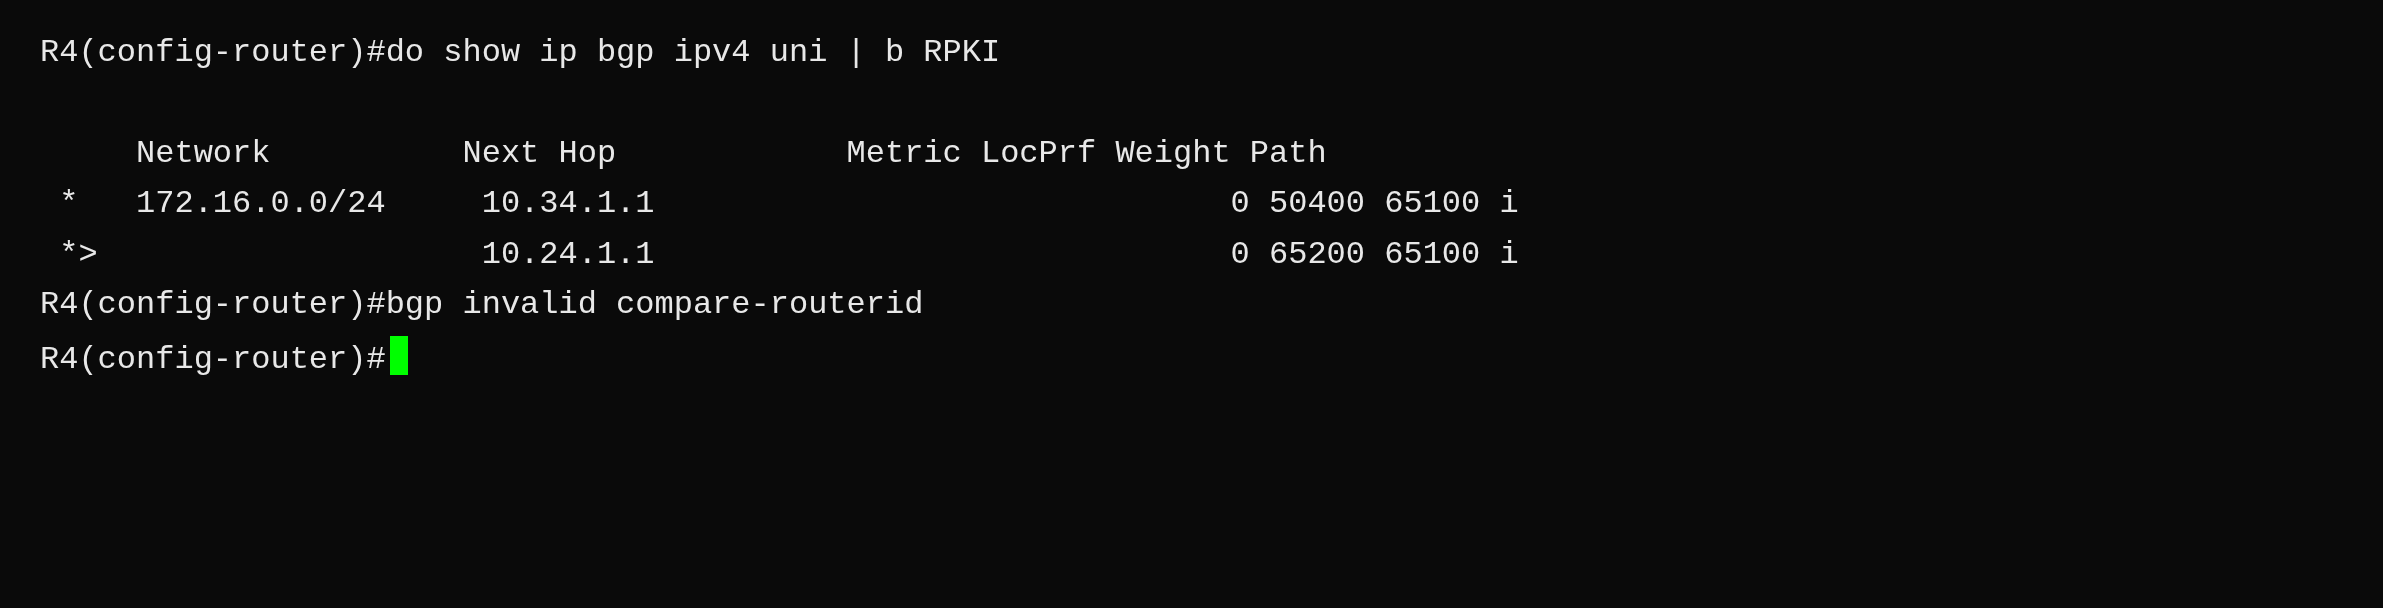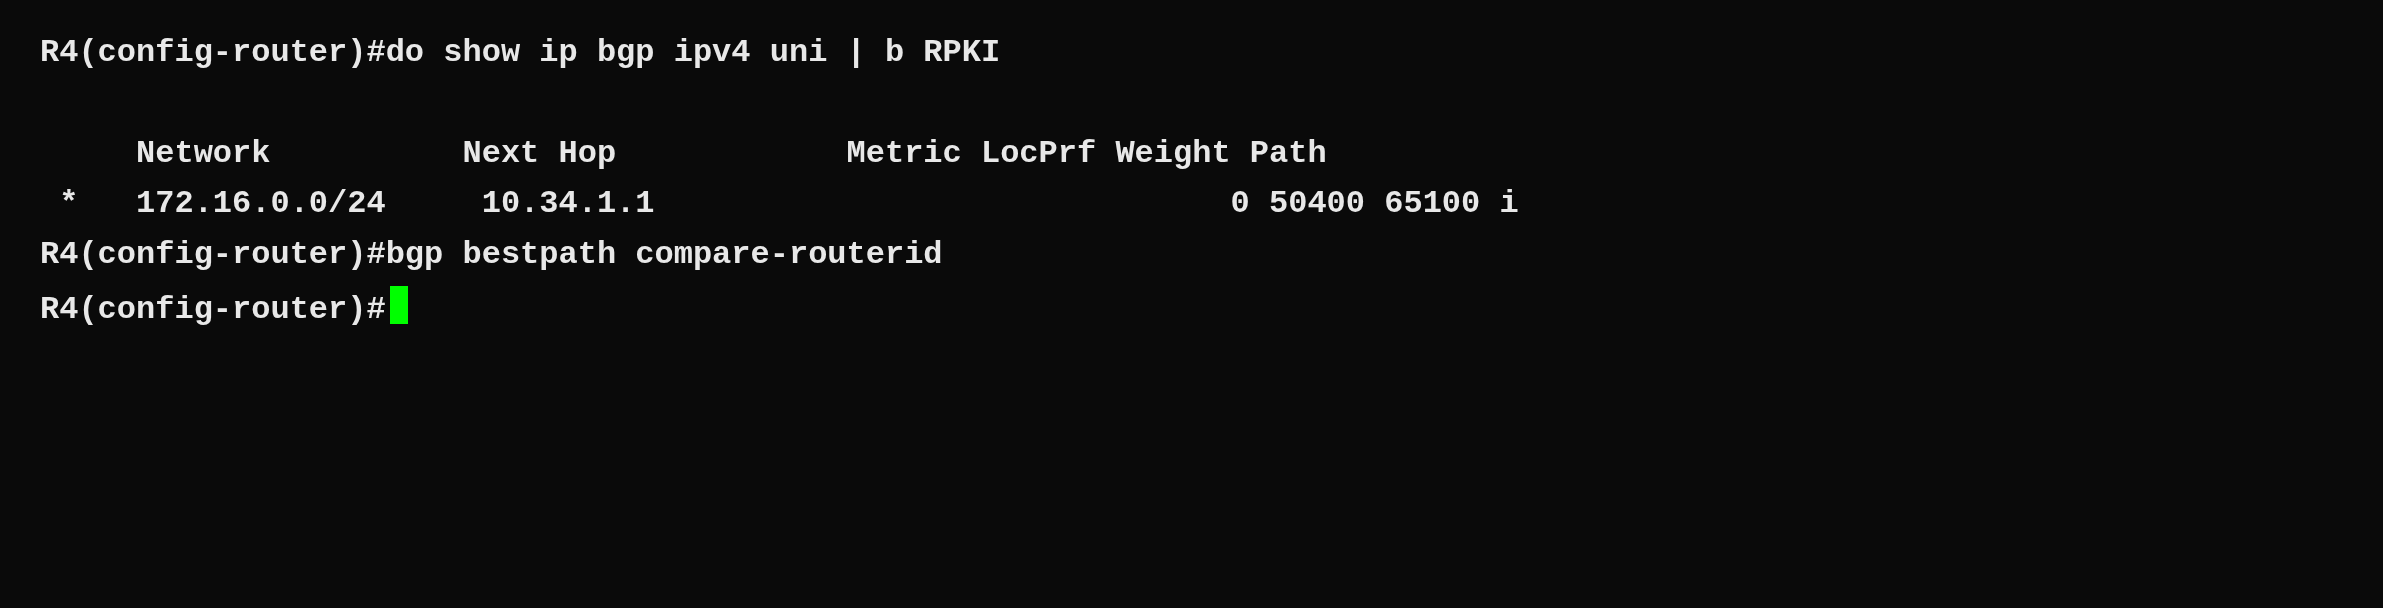--- a/index.html
+++ b/index.html
@@ -1,19 +1,18 @@
 <!DOCTYPE html>
 <html><head>
   <meta charset="utf-8">
   <style>
     * {
       margin: 4px;
       padding: 0;
       box-sizing: border-box;
-      font-weight: bold;
     }
 
     body {
       background-color: #0a0a0a;
       width: 2383px;
       height: 608px;
       overflow: hidden;
       font-family: 'Courier New', Courier, monospace;
       font-size: 32px;
       line-height: 1.45;
@@ -45,15 +44,16 @@
     }
   </style>
 </head>
 <body>
 
 <div class="terminal">
   <span class="line">R4(config-router)#do show ip bgp ipv4 uni | b RPKI</span>
   <span class="blank-line"></span>
   <span class="line">     Network          Next Hop            Metric LocPrf Weight Path</span>
   <span class="line"> *   172.16.0.0/24     10.34.1.1                              0 50400 65100 i</span>
-  <span class="line">R4(config-router)#bgp bestpath compare-routerid</span>
+  <span class="line"> *&gt;                    10.24.1.1                              0 65200 65100 i</span>
+  <span class="line">R4(config-router)#bgp invalid compare-routerid</span>
   <span class="line">R4(config-router)#<span class="cursor"></span></span>
 </div>
 
 </body></html>

